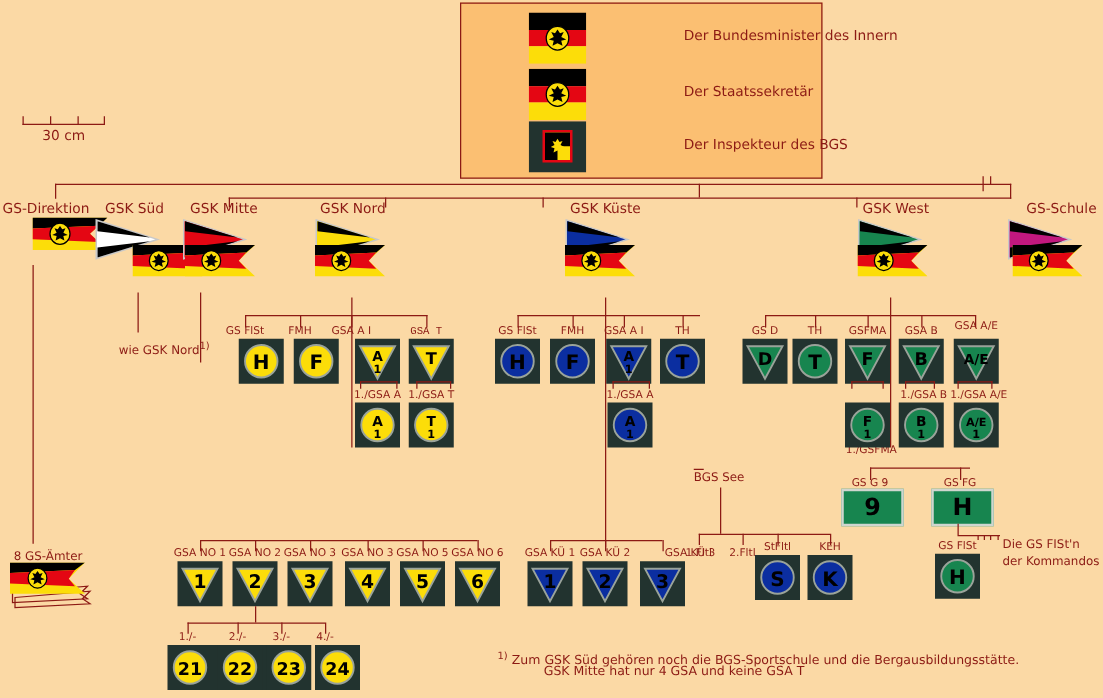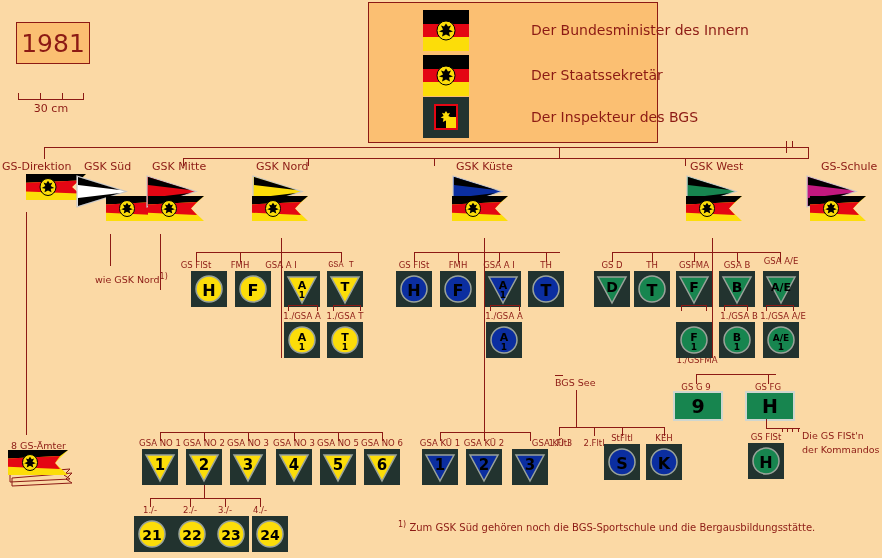--- a/index.html
+++ b/index.html
@@ -28,21 +28,21 @@
   #scale{left:18px;top:90px;width:66px;height:28px;}
   #scale .sbar{position:absolute;left:0;top:9px;width:66px;height:1px;background:#8c1a14;}
   #scale .tick{position:absolute;background:#8c1a14;width:1px;height:7px;top:3px;}
   #scale .slabel{position:absolute;left:0;top:12px;width:66px;text-align:center;font-size:11px;}
   
   #ministrybox{
     left:368px;top:2px;width:288px;height:139px;
     background:#fbbf72;border:1px solid #8c1a14;
   }
   .minrow{position:absolute;left:54px;height:41px;}
-  .minlabel{position:absolute;left:108px;font-size:14px;white-space:nowrap;}
+  .minlabel{position:absolute;left:124px;font-size:11px;white-space:nowrap;}
   
   .deflag{position:relative;}
   .deflag svg{display:block;}
   
   .pennant svg{display:block;}
   
   .glabel{position:absolute;font-size:11px;white-space:nowrap;color:#8c1a14;}
   .ulabel{position:absolute;font-size:8.5px;white-space:nowrap;color:#8c1a14;letter-spacing:0px;}
   .note{position:absolute;font-size:9.5px;white-space:nowrap;color:#8c1a14;}
   
@@ -56,23 +56,20 @@
   #footnote sup{font-size:8px;}
   #fn2{position:absolute;left:435px;top:532px;font-size:10px;color:#8c1a14;}
   .rectsym{position:absolute;width:46px;height:26px;background:#17854f;border:2px solid #cfd6cf;}
   .rectsym span{position:absolute;left:0;top:0;width:46px;height:26px;display:flex;align-items:center;justify-content:center;font-size:19px;font-weight:bold;color:#000;}
 </style>
 </head>
 <body>
 
 <div id="root">
 
-  <div id="yearbox" class="abs">
-    <span>1981</span>
-  </div>
 
   <div id="scale" class="abs">
     <div class="sbar"></div>
     <div class="tick" style="left:0px;"></div>
     <div class="tick" style="left:22px;"></div>
     <div class="tick" style="left:44px;"></div>
     <div class="tick" style="left:65px;"></div>
     <div class="slabel">30 cm</div>
   </div>
 
@@ -636,14 +633,15 @@
     <svg class="sym" viewBox="0 0 36 36">
         <circle cx="18" cy="18" r="13" fill="#0b2ea0" stroke="#9aa39a" stroke-width="1.5"></circle>
         <text x="18" y="24.5" font-family="DejaVu Sans, sans-serif" font-size="16" font-weight="bold" fill="#000" text-anchor="middle">K</text>
       </svg>
   </div>
 
   <div id="footnote">
     <sup>1)</sup>
     <span>Zum  GSK Süd gehören noch die BGS-Sportschule und die Bergausbildungsstätte.</span>
   </div>
+  <div id="fn2">GSK Mitte hat nur 4 GSA und keine GSA T</div>
 
 </div>
 
 </body></html>

